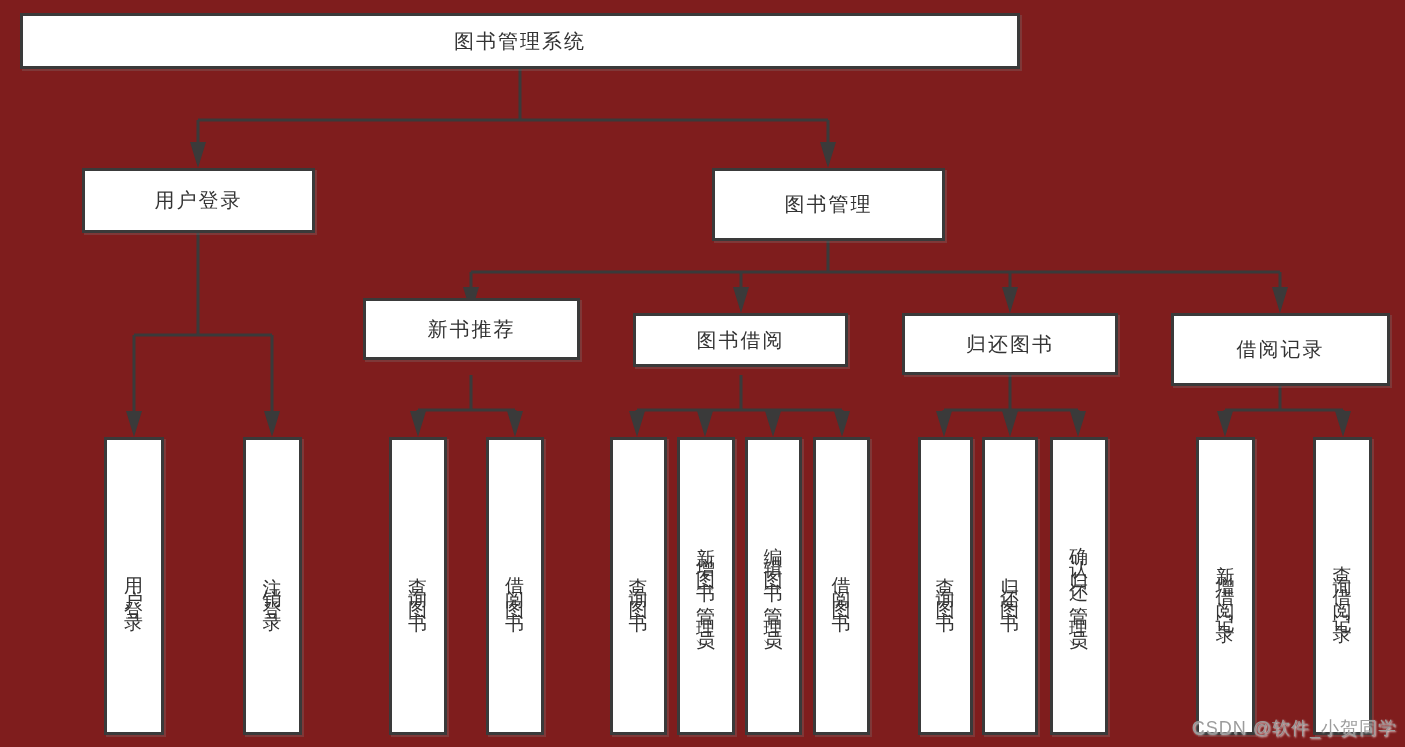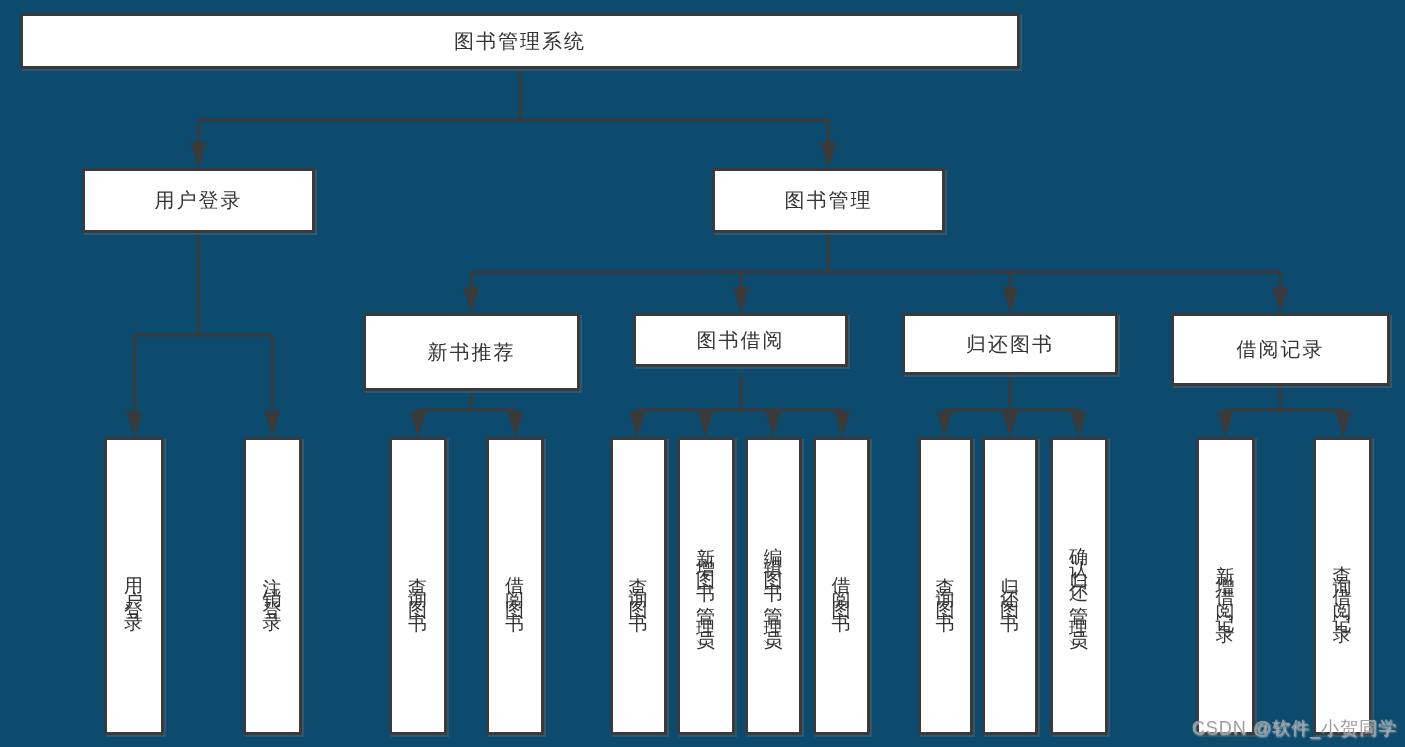--- a/index.html
+++ b/index.html
@@ -1,19 +1,19 @@
 <!DOCTYPE html>
 <html><head>
 <meta charset="utf-8">
 <style>
   html,body{margin:0;padding:0;background:#fff;}
   .canvas{
     position:relative;
     width:1405px;height:747px;
-    background:#0c4a6e;
+    background:#7f1d1d;
     font-family:"Liberation Sans","DejaVu Sans",sans-serif;
     overflow:hidden;
   }
   .connectors{position:absolute;left:0;top:0;width:1405px;height:747px;}
   .node{
     position:absolute;
     background:#ffffff;
     border:3px solid #3a3a3a;
     box-sizing:border-box;
     display:flex;align-items:center;justify-content:center;
@@ -28,22 +28,22 @@
   .vtext{
     writing-mode:vertical-rl;
     text-orientation:mixed;
     font-size:19px;
     letter-spacing:12px;
     line-height:1;
   }
   
   .n-root{left:20px;top:13px;width:1000px;height:56px;}
   .n-user{left:82px;top:168px;width:233px;height:65px;}
-  .n-mgmt{left:712px;top:168px;width:233px;height:65px;}
-  .n-l3a{left:363px;top:313px;width:217px;height:78px;}
+  .n-mgmt{left:712px;top:168px;width:233px;height:73px;}
+  .n-l3a{left:363px;top:298px;width:217px;height:62px;}
   .n-l3b{left:633px;top:313px;width:215px;height:54px;}
   .n-l3c{left:902px;top:313px;width:216px;height:62px;}
   .n-l3d{left:1171px;top:313px;width:219px;height:73px;}
   
   .leaf{top:437px;height:298px;}
   .lf1{left:104px;width:60px;}
   .lf2{left:243px;width:59px;}
   .lf3{left:389px;width:58px;}
   .lf4{left:486px;width:58px;}
   .lf5{left:610px;width:57px;}

